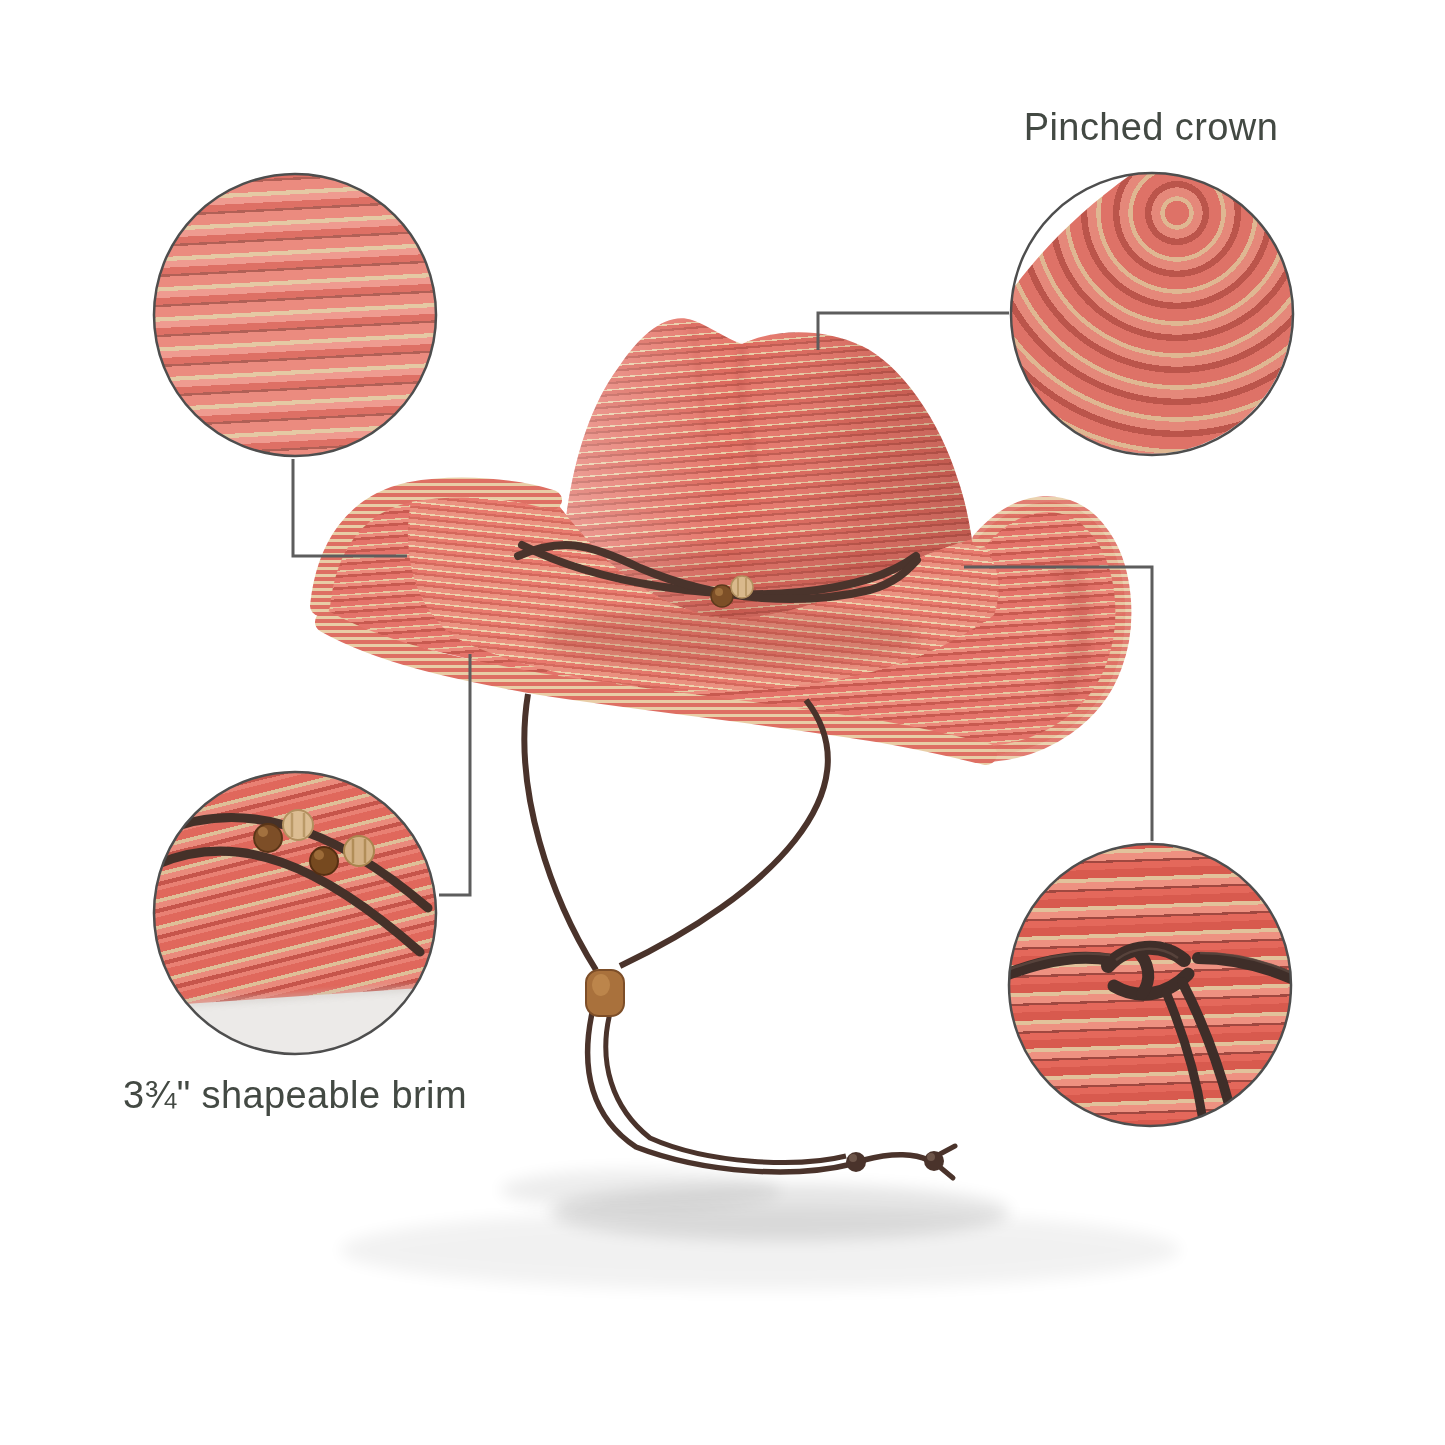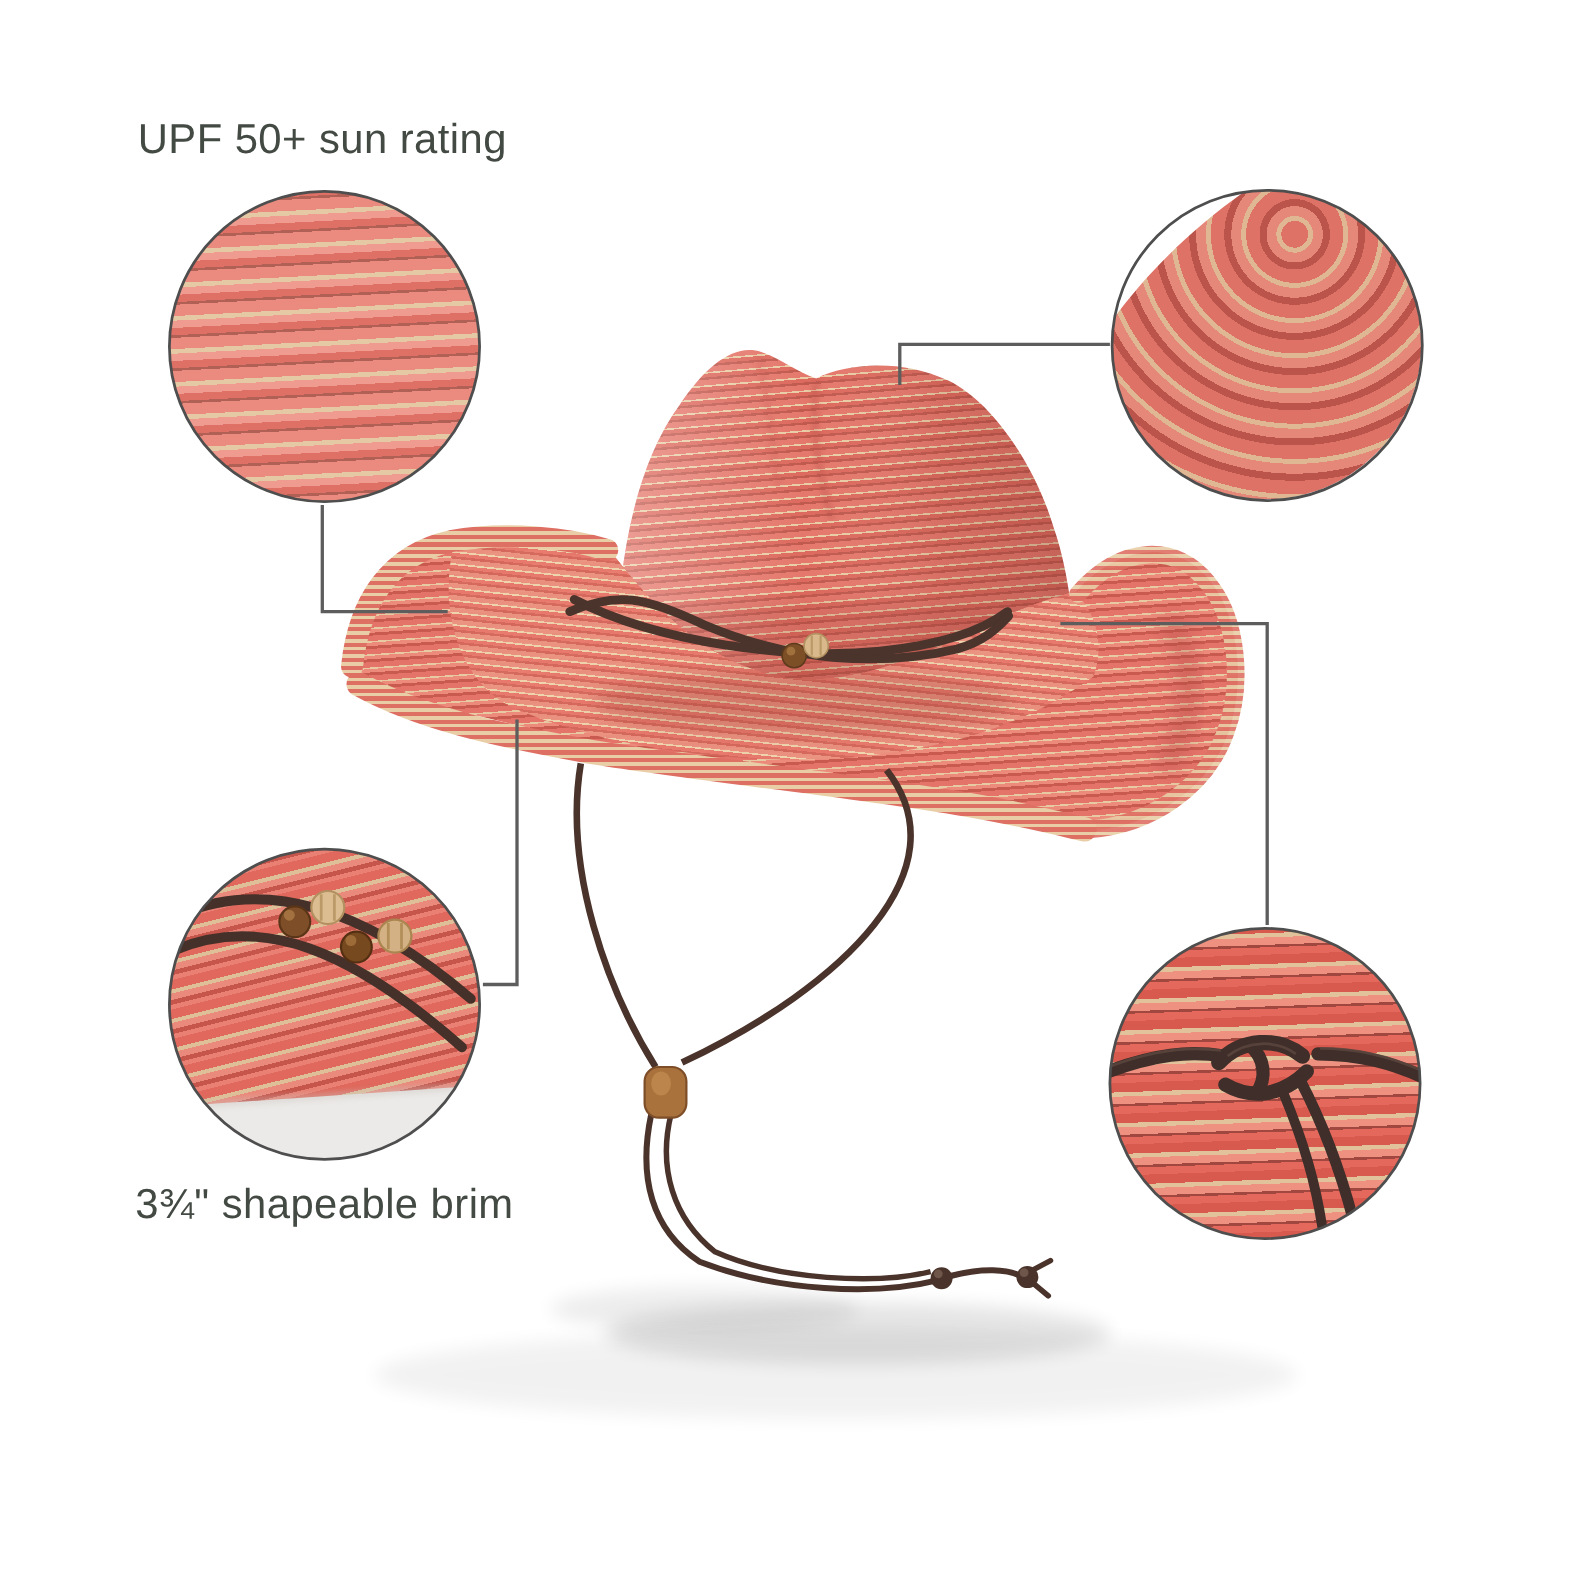--- a/index.html
+++ b/index.html
@@ -268,18 +268,18 @@
       <g stroke="#5d4840" stroke-width="2.5" fill="none" opacity=".8">
         <path d="M 1010 969 C 1050 954 1082 951 1110 955"></path>
         <path d="M 1200 953 C 1235 953 1264 960 1294 974"></path>
         <path d="M 1116 960 C 1134 946 1160 945 1178 958"></path>
       </g>
     </g>
     <circle cx="1150" cy="985" r="141" fill="none" stroke="#4e4e4e" stroke-width="2.5"></circle>
   </g>
 </svg>
 
-  <div class="callout-label" style="left:293px; top:128px;">UPF 50+ sun rating</div>
-
+
+  <div class="callout-label" style="left:1151px; top:128px;">Pinched crown</div>
 
   <div class="callout-label" style="left:295px; top:1096px;">3¾" shapeable brim</div>
 
 </div>
 
 </body></html>

